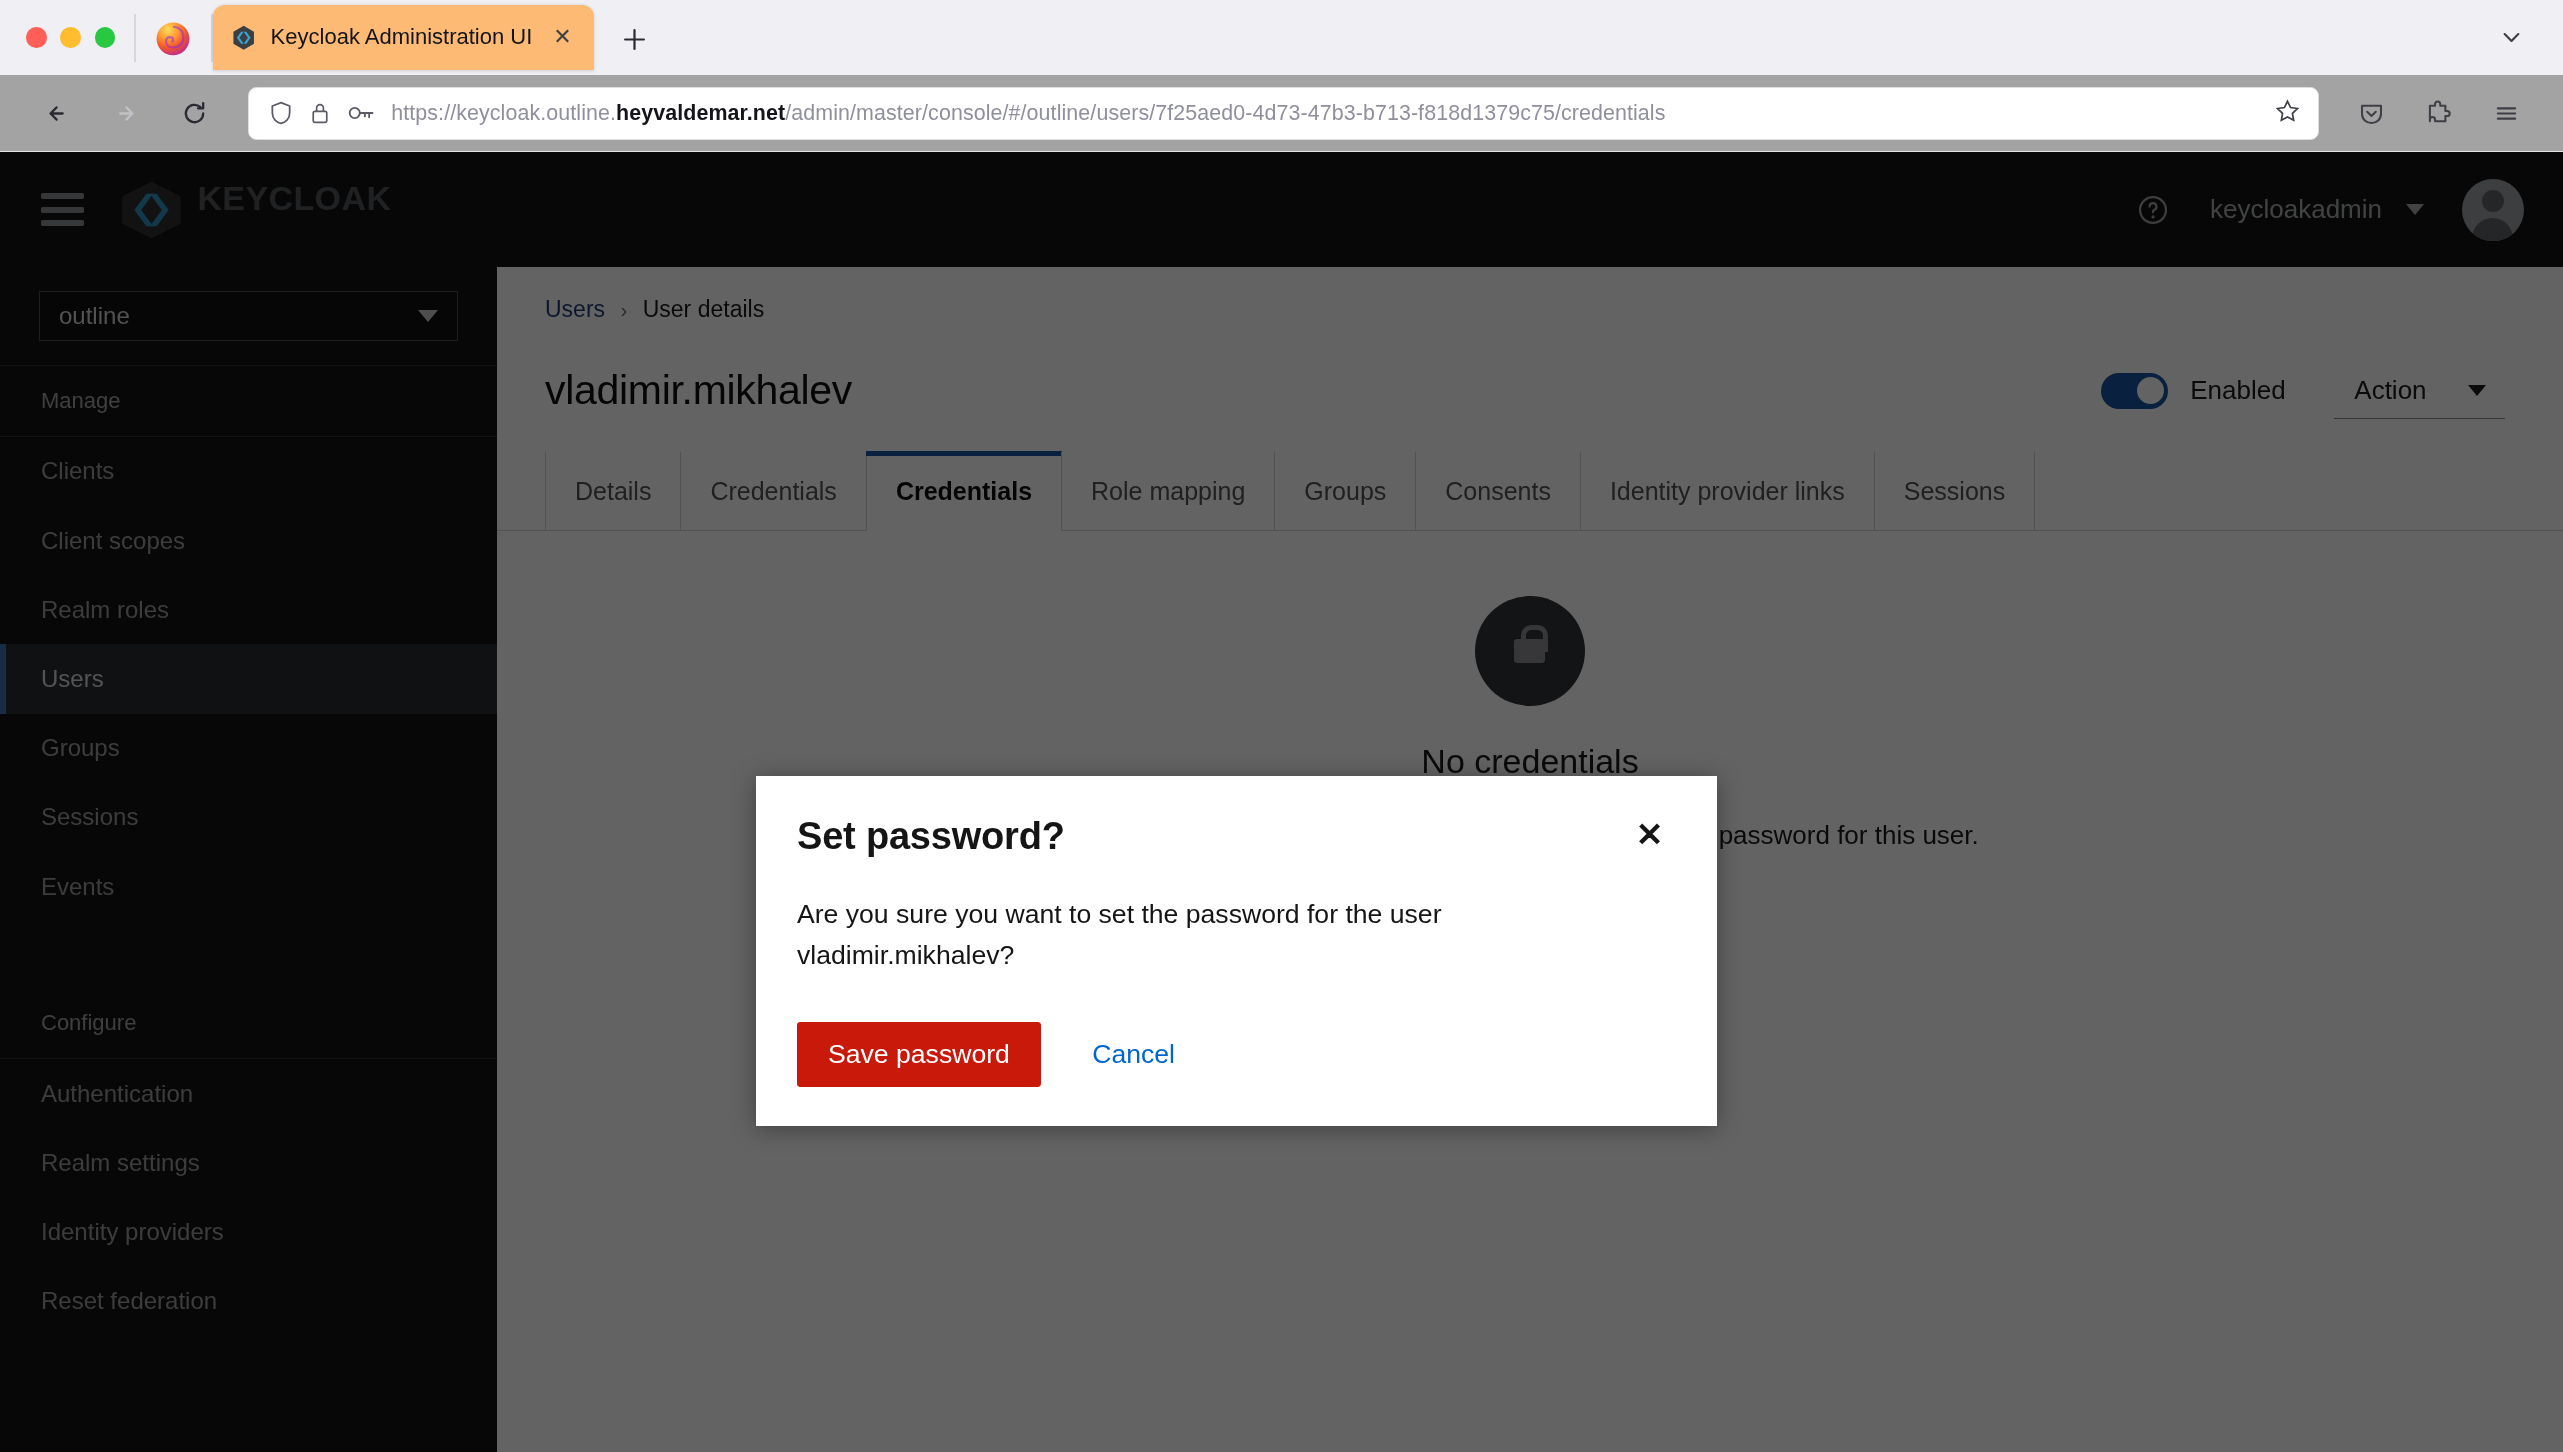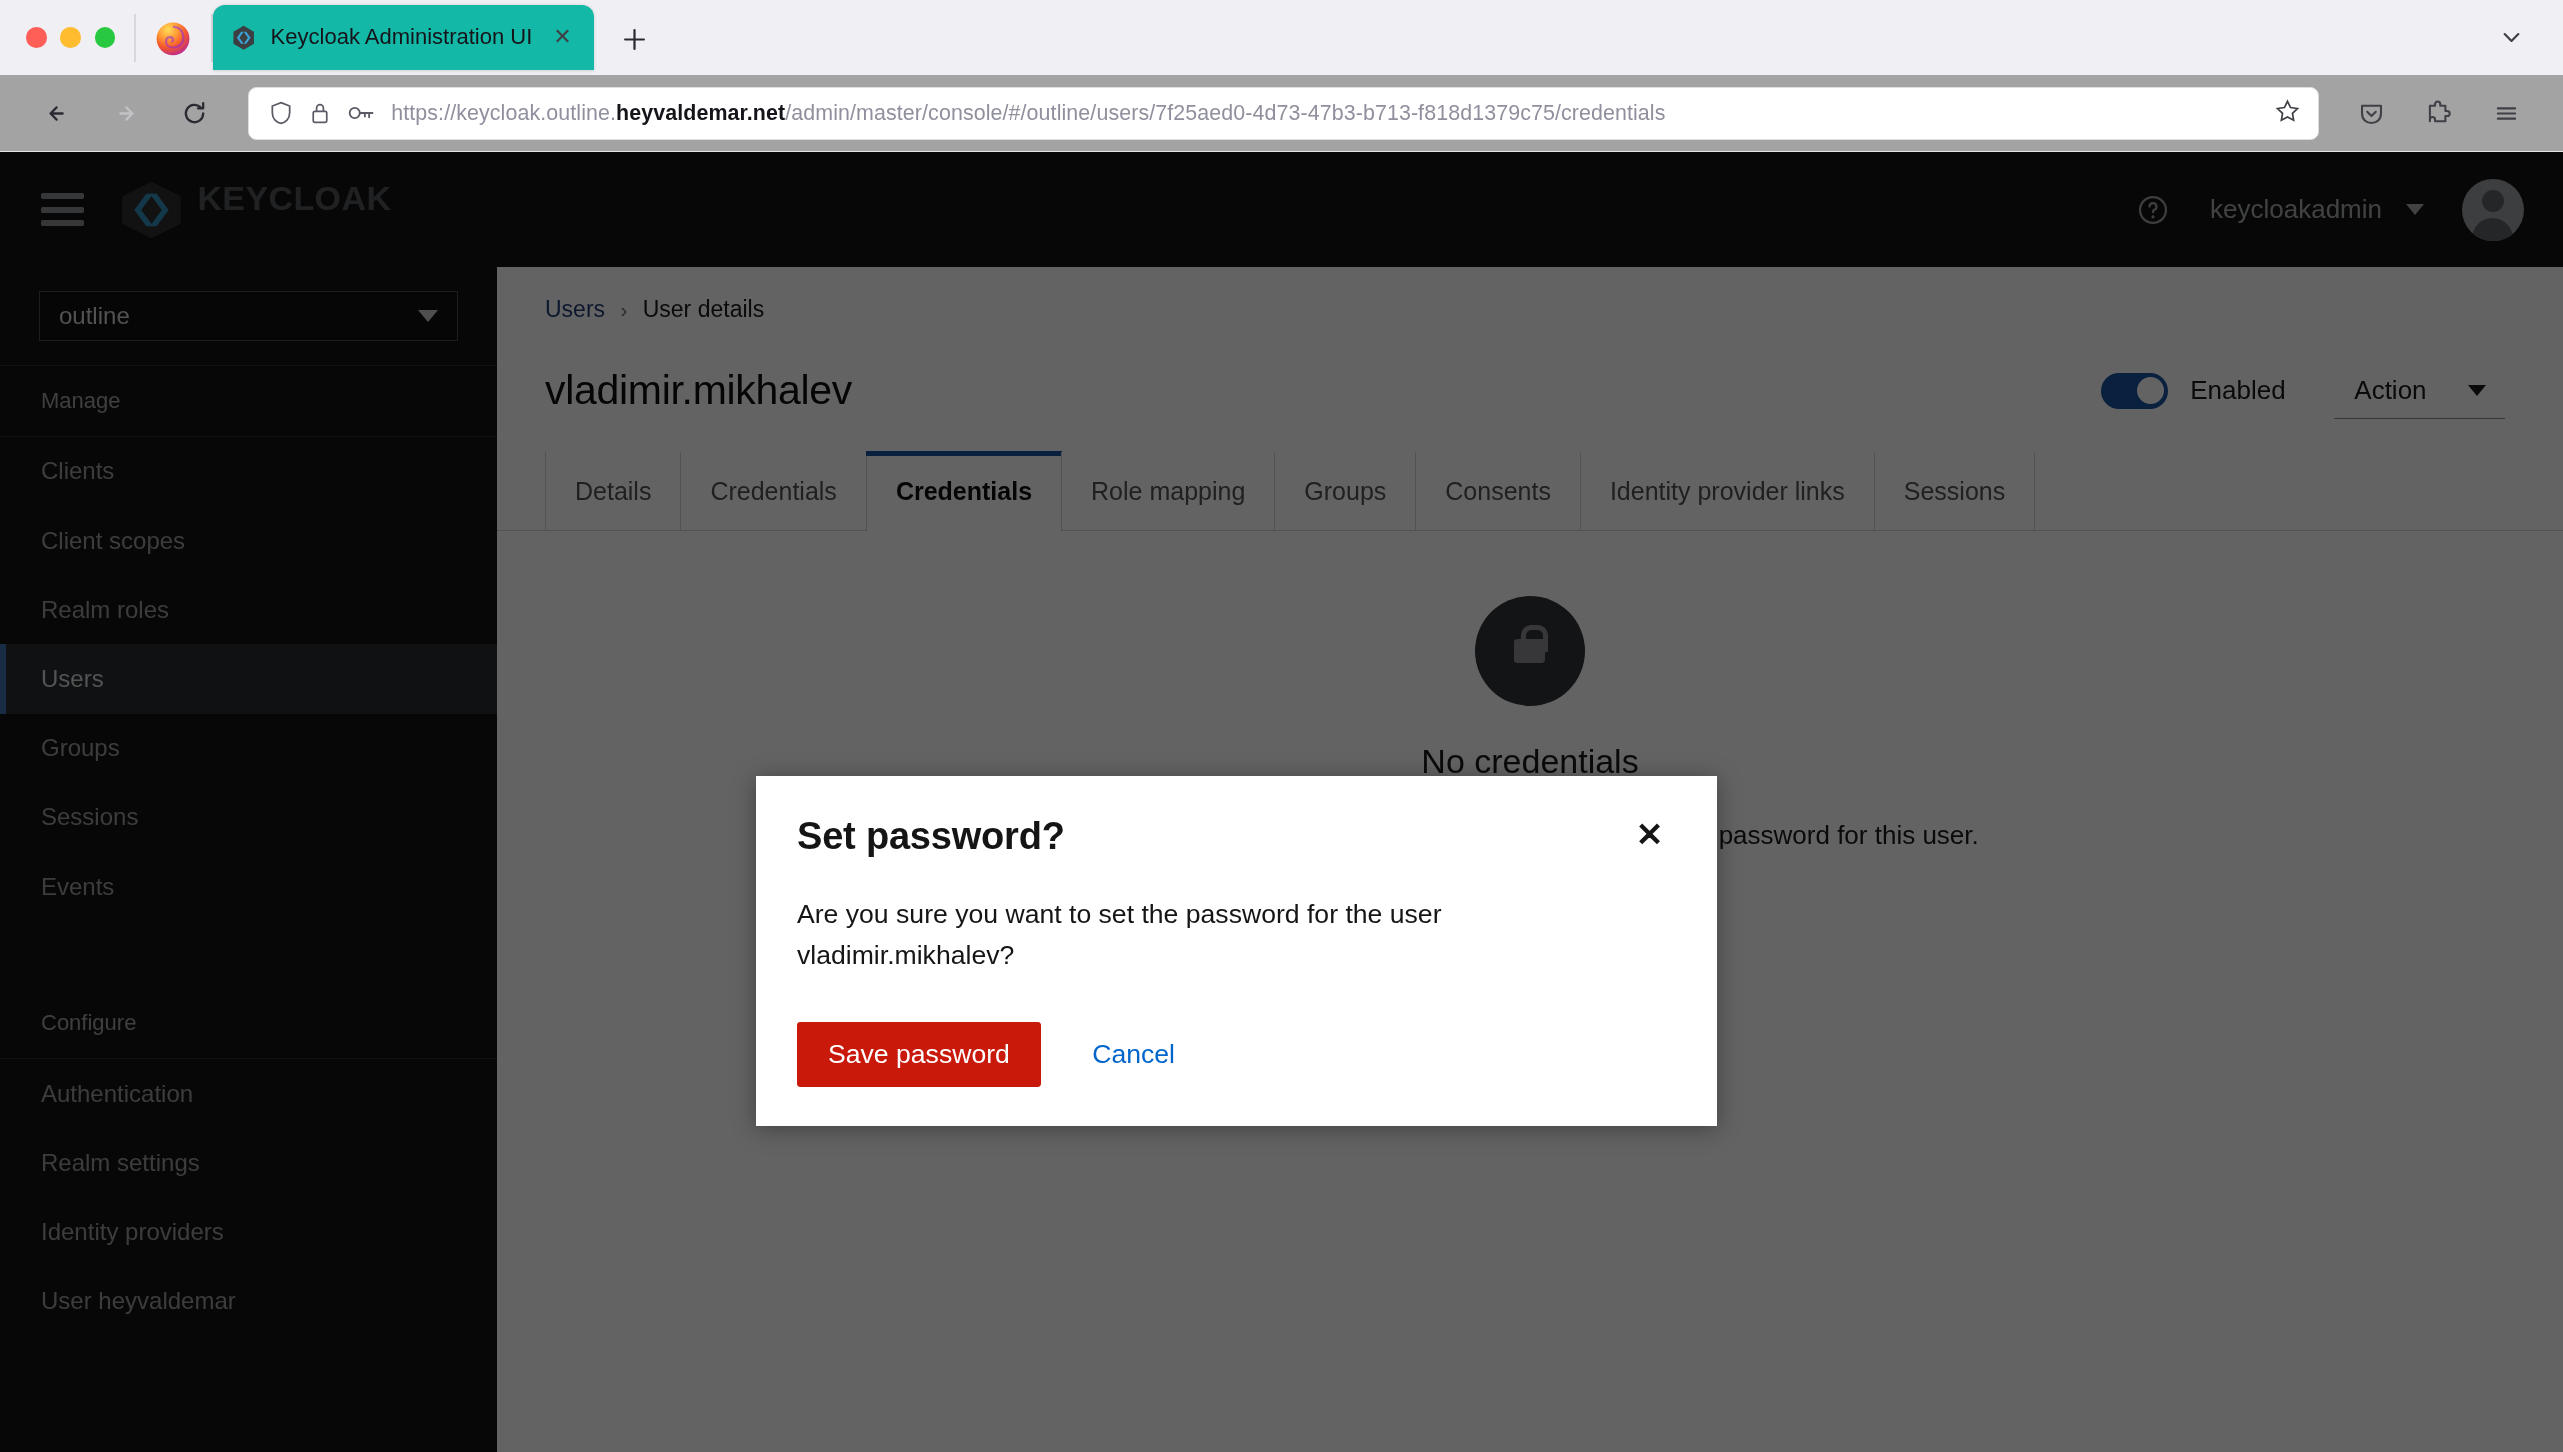--- a/index.html
+++ b/index.html
@@ -17,21 +17,21 @@
     padding: 0 0 0 0; position: relative; flex: 0 0 75px;
   }
   .traffic { display: flex; align-items: center; gap: 13.7px; padding: 0 19px 0 26px; height: 75px; }
   .dot { width: 20.6px; height: 20.6px; border-radius: 50%; }
   .dot.red { background: #ff5f57; }
   .dot.yellow { background: #febc2e; }
   .dot.green { background: #28c840; }
   .vsep { width: 1.7px; height: 48px; background: #d7d7dd; align-self: center; }
   .ffbadge { width: 75px; height: 75px; display: flex; align-items: center; justify-content: center; }
   .tab {
-    height: 65px; min-width: 377px; max-width: 394px; background: #14b8a6;
+    height: 65px; min-width: 377px; max-width: 394px; background: #fdba74;
     border-radius: 12px 12px 0 0; display: flex; align-items: center;
     padding: 0 15.4px 0 17px; gap: 13.7px; margin-bottom: 5.1px;
     box-shadow: 0 0.9px 3.4px rgba(0,0,0,.14);
   }
   .tab-favicon { width: 27.4px; height: 27.4px; flex: 0 0 27.4px; }
   .tab-title {
     flex: 1; font-size: 22px; color: #15141a; white-space: nowrap;
     overflow: hidden; text-overflow: ellipsis;
   }
   .tab-close { width: 33px; height: 33px; display: flex; align-items: center; justify-content: center;
@@ -355,21 +355,21 @@
         <div class="nav-item">Sessions</div>
         <div class="nav-item">Events</div>
 
         <div class="nav-spacer"></div>
 
         <div class="nav-group-title">Configure</div>
         <div class="nav-sep"></div>
         <div class="nav-item">Authentication</div>
         <div class="nav-item">Realm settings</div>
         <div class="nav-item">Identity providers</div>
-        <div class="nav-item">User heyvaldemar</div>
+        <div class="nav-item">Reset federation</div>
       </div>
 
       <div class="kc-main">
         <div class="page-head">
           <div class="breadcrumb">
             <span class="bc-link">Users</span>
             <span class="bc-sep">›</span>
             <span class="bc-current">User details</span>
           </div>
 

